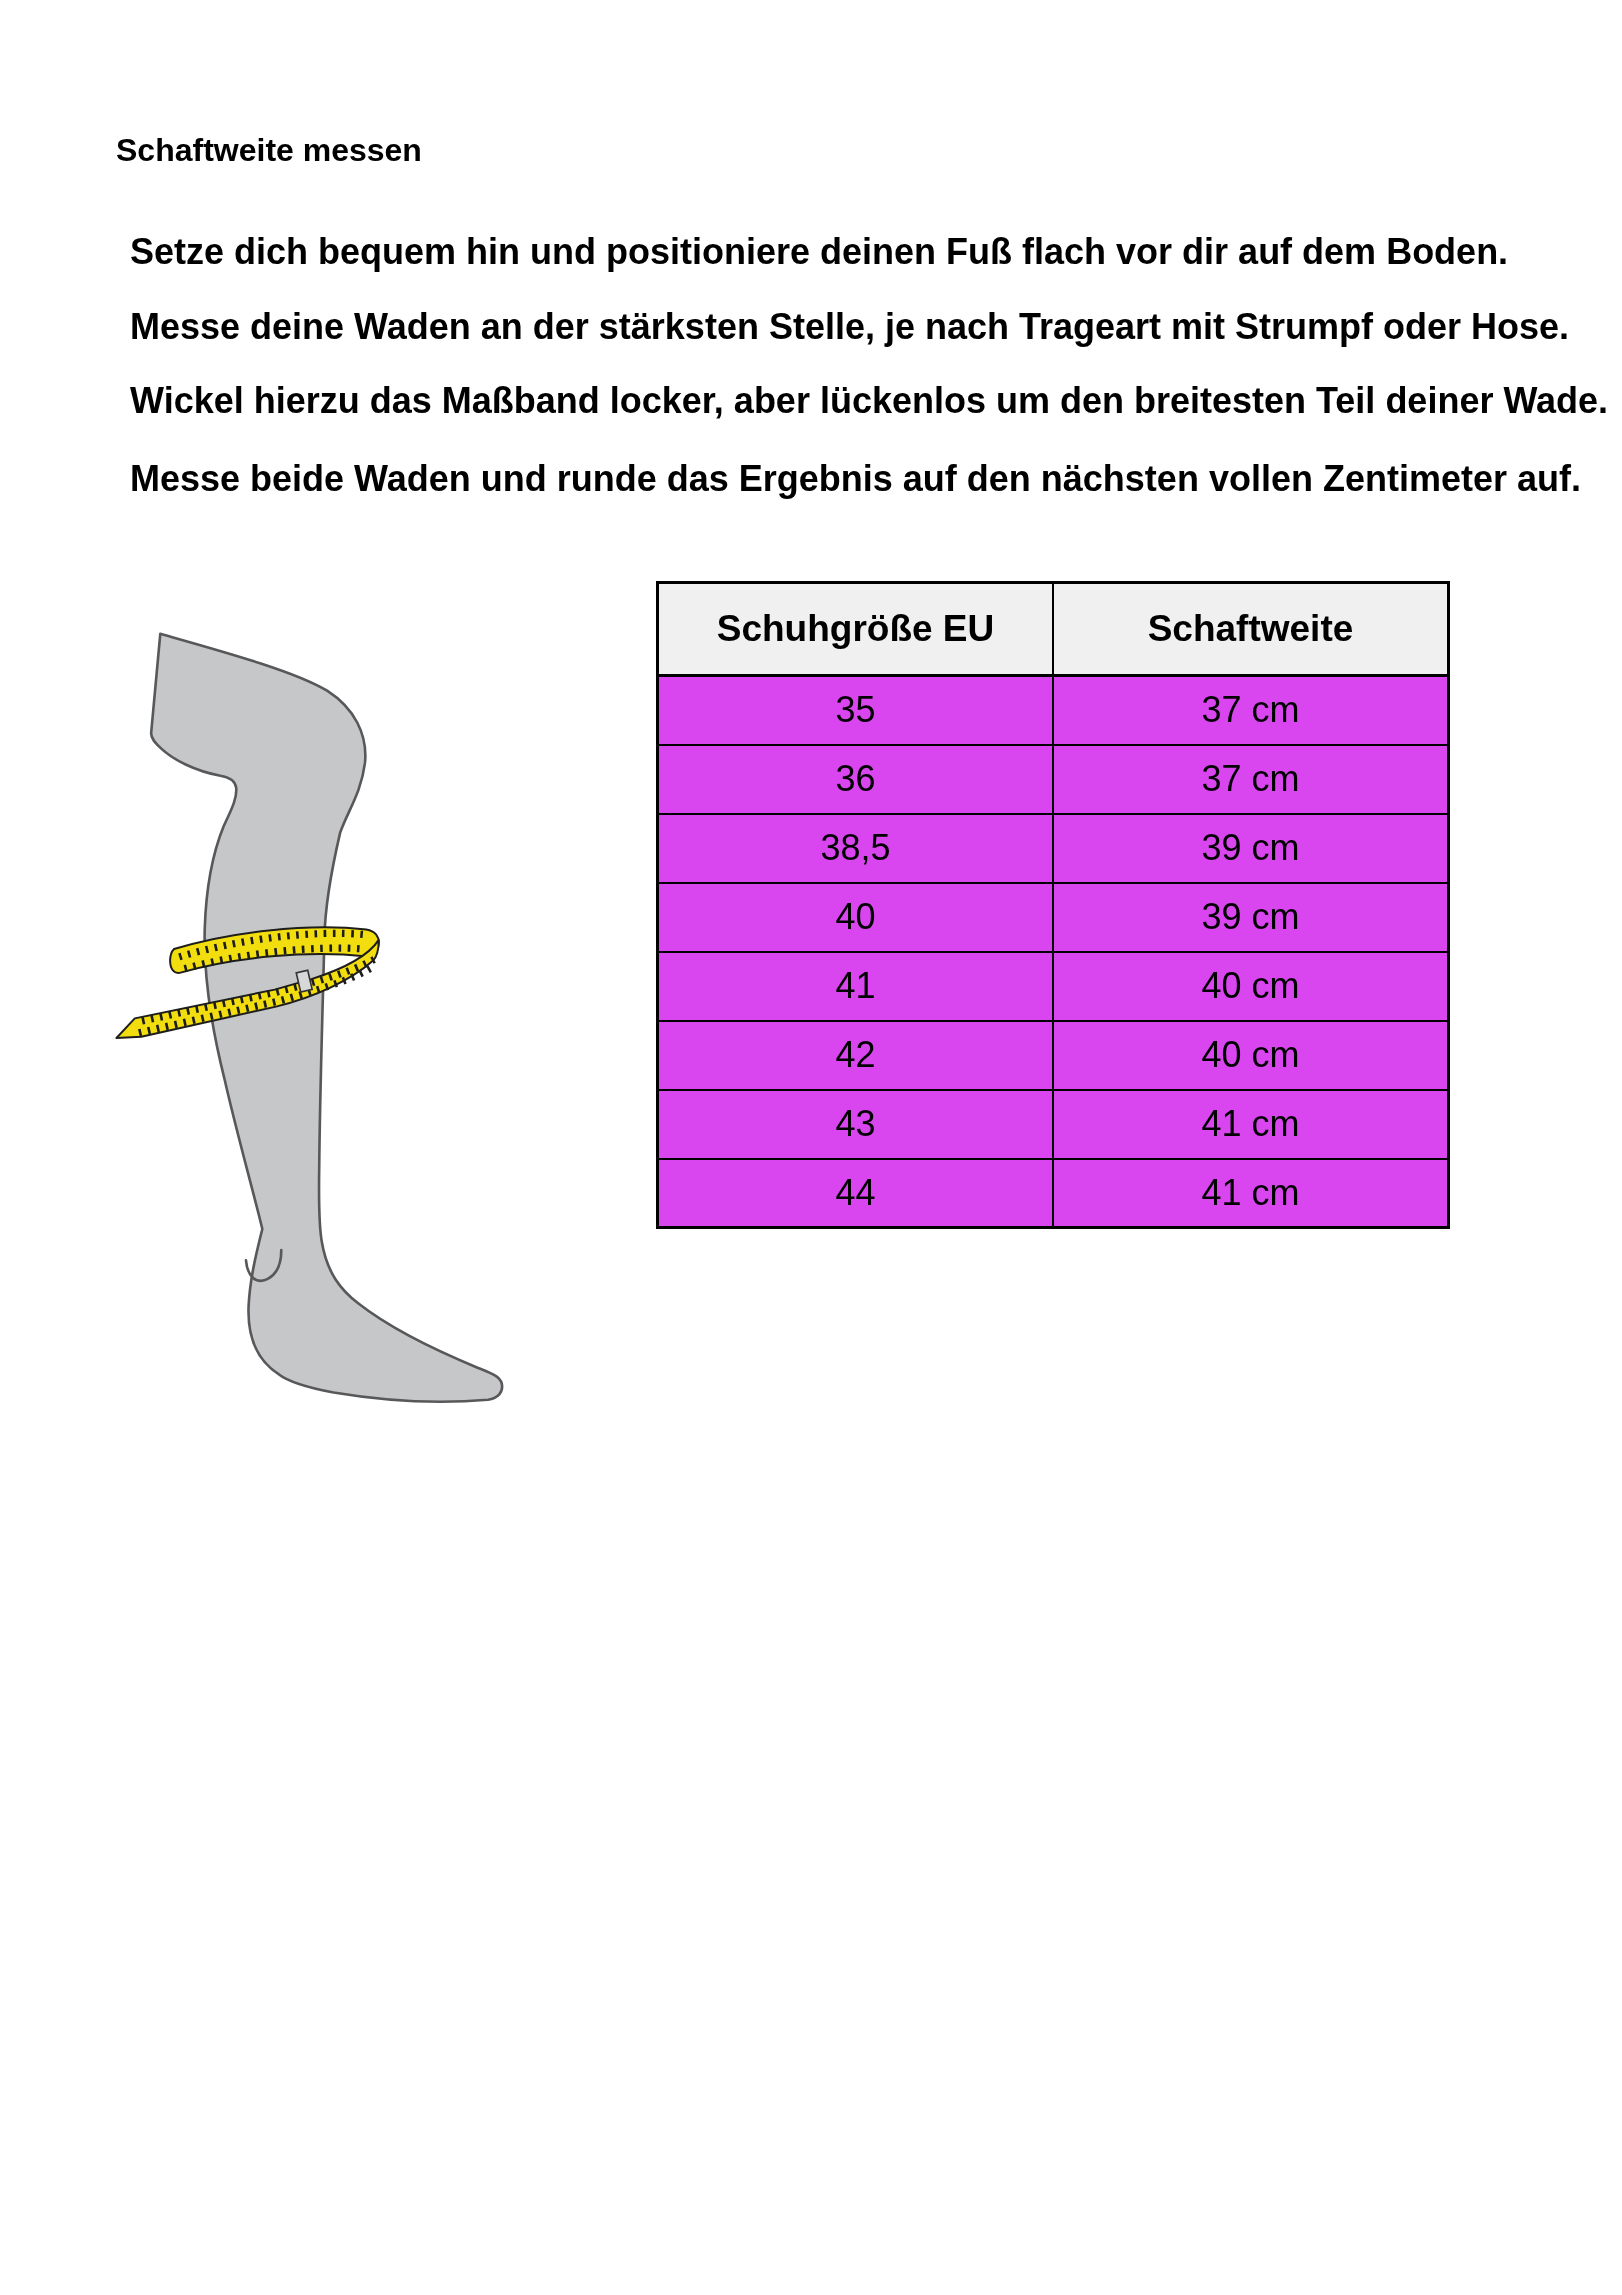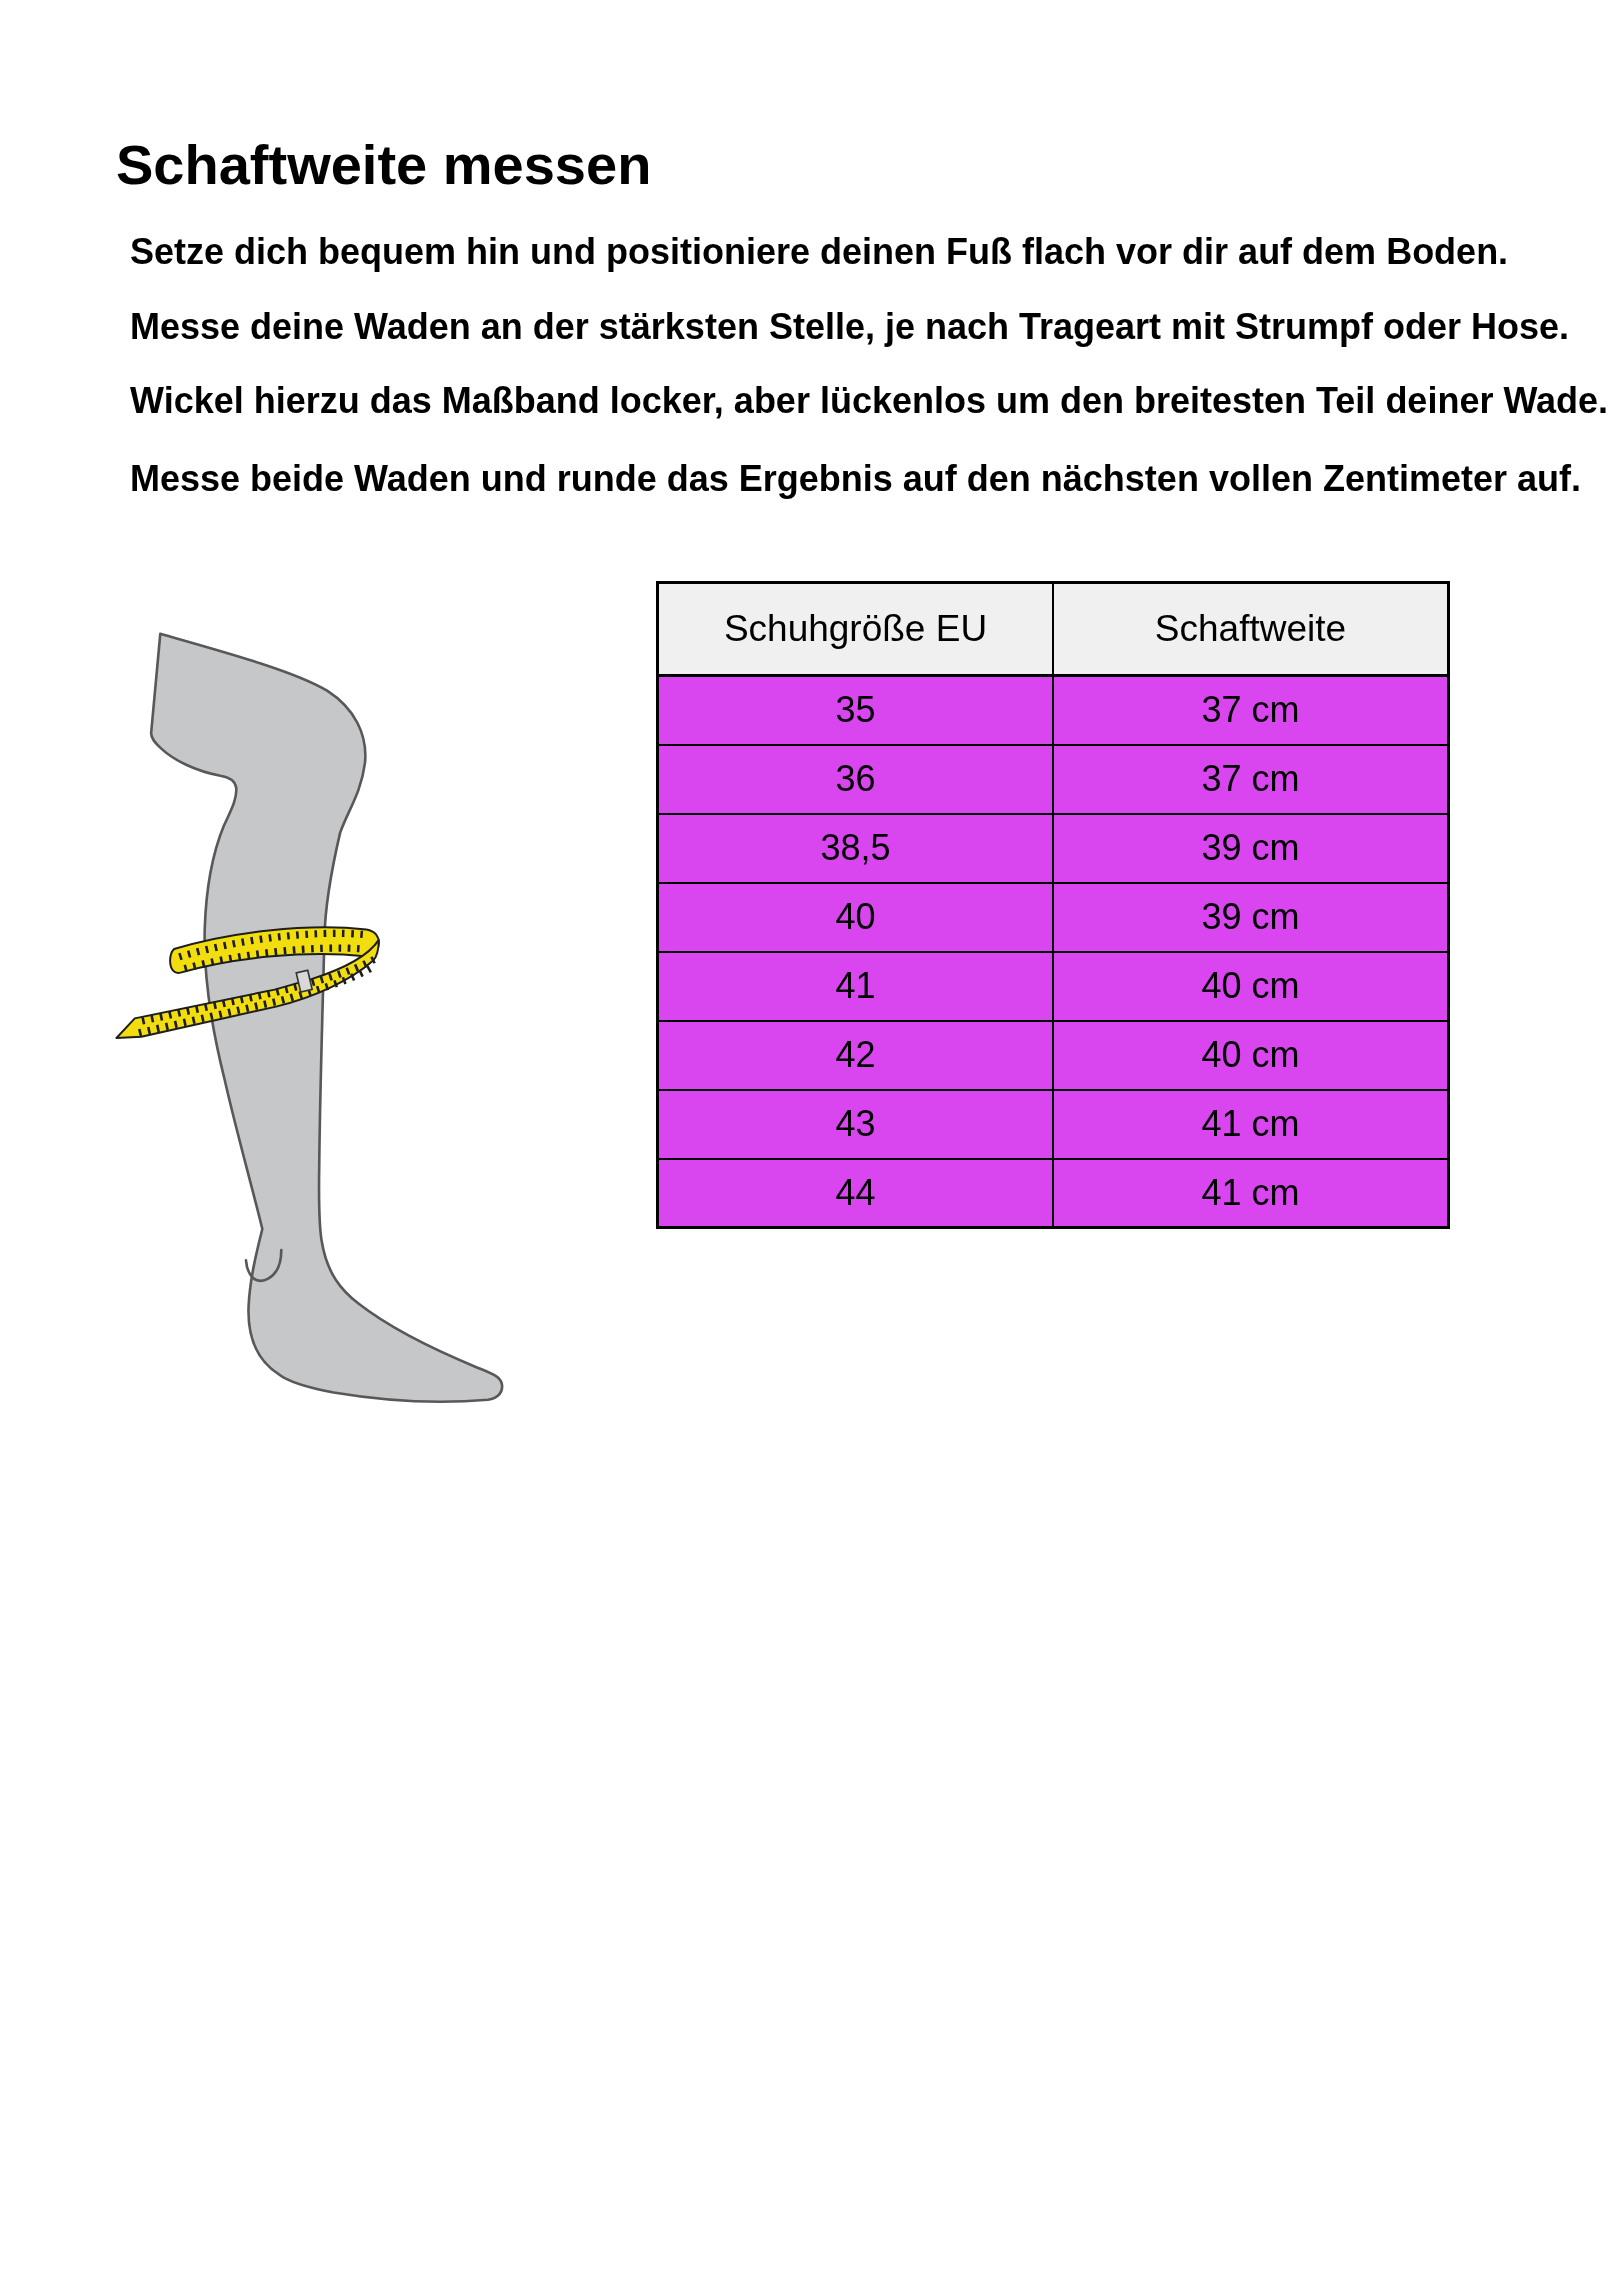--- a/index.html
+++ b/index.html
@@ -4,22 +4,22 @@
 <style>
   html,body{margin:0;padding:0;}
   body{
     width:1622px;height:2295px;
     background:#ffffff;
     position:relative;
     font-family:"Liberation Sans", sans-serif;
     color:#000;
   }
   .heading{
-    position:absolute;left:116px;top:99px;
-    font-size:56px;font-weight:bold;line-height:1;
+    position:absolute;left:116px;top:113px;
+    font-size:32px;font-weight:bold;line-height:1;
     white-space:nowrap;
   }
   .para{
     position:absolute;left:130px;
     font-size:36px;font-weight:bold;line-height:1;
     white-space:nowrap;
   }
   #p1{top:198px}
   #p2{top:273px}
   #p3{top:347px}
@@ -34,21 +34,21 @@
   .size-table th,.size-table td{
     border-top:2.6px solid #000;border-bottom:2.6px solid #000;
     border-left:2px solid #000;border-right:2px solid #000;
     text-align:center;vertical-align:middle;
     padding:0;
   }
   .size-table thead tr{height:93px;}
   .size-table tbody tr{height:69px;}
   .size-table th{
     background:#f0f0f0;
-    font-size:37px;font-weight:normal;
+    font-size:37px;font-weight:bold;
     border-bottom-width:3.9px;
   }
   .size-table td{
     background:#d946ef;
     font-size:36px;font-weight:normal;
   }
   .leg-illustration{
     position:absolute;left:111px;top:622px;
     width:406px;height:798px;
   }

